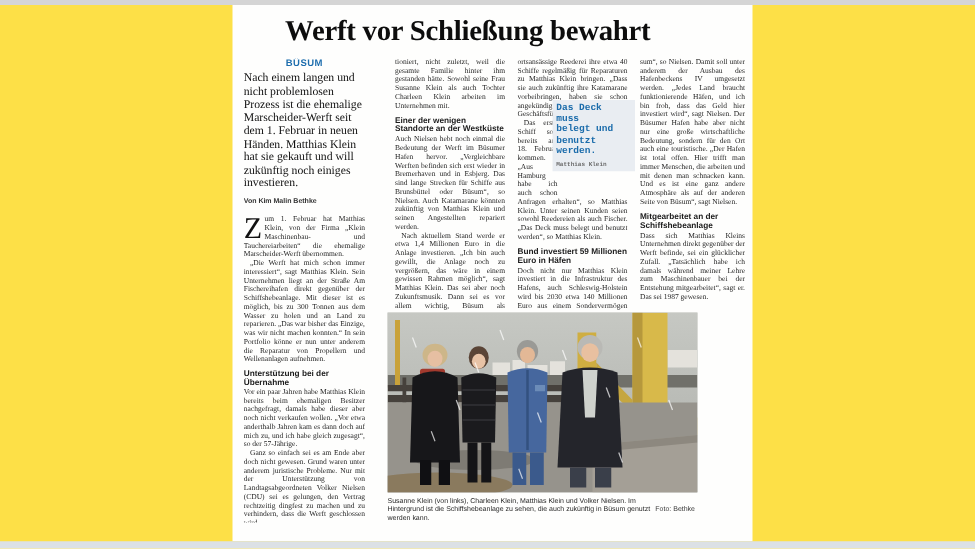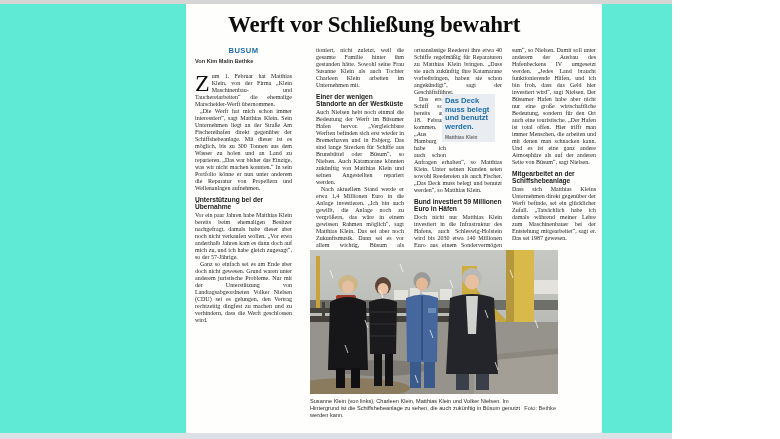--- a/index.html
+++ b/index.html
@@ -1,16 +1,16 @@
 <!DOCTYPE html>
 <html><head>
 <meta charset="utf-8">
 <style>
   html,body { margin:0; padding:0; background:#ffffff; }
-  .stage { position:relative; width:672px; height:439px; background:#5eead4; overflow:hidden;
+  .stage { position:relative; width:780px; height:439px; background:#fde047; overflow:hidden;
            font-family:"Liberation Serif", serif; }
   .topbar { position:absolute; left:0; top:0; width:780px; height:4px; background:#d5d5d5; }
   .bottombar { position:absolute; left:0; top:433px; width:780px; height:6px; background:#dce1e6; }
   .clip { position:absolute; left:186px; top:4px; width:416px; height:429px; background:#fefefd; }
 
   .headline { position:absolute; left:228px; top:12px; width:370px; margin:0;
               font-family:"Liberation Serif", serif; font-weight:700; font-size:23px;
               letter-spacing:-0.2px; color:#0d0d0d; white-space:nowrap; }
 
   .col { position:absolute; top:47px; overflow:hidden; font-size:6px; line-height:7px;
@@ -26,22 +26,22 @@
   .byline { font-family:"Liberation Sans", sans-serif; font-weight:700; font-size:5.6px;
             color:#333; margin:0 0 8px 0; text-align:left; }
 
   .body-p { margin:0; }
   .body-p + .body-p { text-indent:5px; }
   .subhead { font-family:"Liberation Sans", sans-serif; font-weight:700; font-size:6.6px;
              line-height:7.4px; color:#1b1b1b; margin:4px 0 1px 0; text-align:left; text-indent:0; }
   .dropcap { float:left; font-size:24px; line-height:19px; padding:1px 2px 0 0; color:#111; }
   .quote-spacer { float:right; width:56px; height:60px; }
 
-  .pullquote { position:absolute; left:442px; top:94px; width:50px; background:#e9edf2;
-               padding:3px 0 2px 3px; font-family:Liberation Sans, sans-serif; }
+  .pullquote { position:absolute; left:442px; top:80px; width:50px; background:#e9edf2;
+               padding:3px 13px 2px 3px; font-family:Liberation Mono, monospace; }
   .pq-text { font-size:7.6px; line-height:8.6px; font-weight:700; color:#1b6cab; margin:0; }
   .pq-attr { font-size:4.8px; font-weight:700; color:#6d6d6d; margin:4px 0 0 0; }
 
   .photo { position:absolute; left:310px; top:250px; width:248px; height:144px;
            overflow:hidden; background:#b9bbb6; }
   .photo svg { display:block; }
 
   .caption-wrap { position:absolute; left:310px; top:398px; width:248px; height:16px;
                   font-family:"Liberation Sans", sans-serif; font-size:5.6px; line-height:6.8px;
                   color:#2a2a2a; }
@@ -52,20 +52,21 @@
 <body>
 
 <div class="stage">
   <div class="topbar"></div>
   <div class="clip"></div>
 
   <h1 class="headline">Werft vor Schließung bewahrt</h1>
 
   <div class="col col1">
     <p class="kicker">BÜSUM</p>
+    <p class="lead">Nach einem langen und nicht problemlosen Prozess ist die ehemalige Marscheider-Werft seit dem 1. Februar in neuen Händen. Matthias Klein hat sie gekauft und will zukünftig noch einiges investieren.</p>
     <p class="byline">Von Kim Malin Bethke</p>
     <div>
         <p class="body-p"><span class="dropcap">Z</span>um 1. Februar hat Matthias Klein, von der Firma „Klein Maschinenbau- und Tauchereiarbeiten“ die ehemalige Marscheider-Werft übernommen.</p>
         <p class="body-p">„Die Werft hat mich schon immer interessiert“, sagt Matthias Klein. Sein Unternehmen liegt an der Straße Am Fischereihafen direkt gegenüber der Schiffshebeanlage. Mit dieser ist es möglich, bis zu 300 Tonnen aus dem Wasser zu holen und an Land zu reparieren. „Das war bisher das Einzige, was wir nicht machen konnten.“ In sein Portfolio könne er nun unter anderem die Reparatur von Propellern und Wellenanlagen aufnehmen.</p>
         <h3 class="subhead">Unterstützung bei der Übernahme</h3>
         <p class="body-p">Vor ein paar Jahren habe Matthias Klein bereits beim ehemaligen Besitzer nachgefragt, damals habe dieser aber noch nicht verkaufen wollen. „Vor etwa anderthalb Jahren kam es dann doch auf mich zu, und ich habe gleich zugesagt“, so der 57-Jährige.</p>
         <p class="body-p">Ganz so einfach sei es am Ende aber doch nicht gewesen. Grund waren unter anderem juristische Probleme. Nur mit der Unterstützung von Landtagsabgeordneten Volker Nielsen (CDU) sei es gelungen, den Vertrag rechtzeitig dingfest zu machen und zu verhindern, dass die Werft geschlossen wird.</p>
       </div>
   </div>
 

